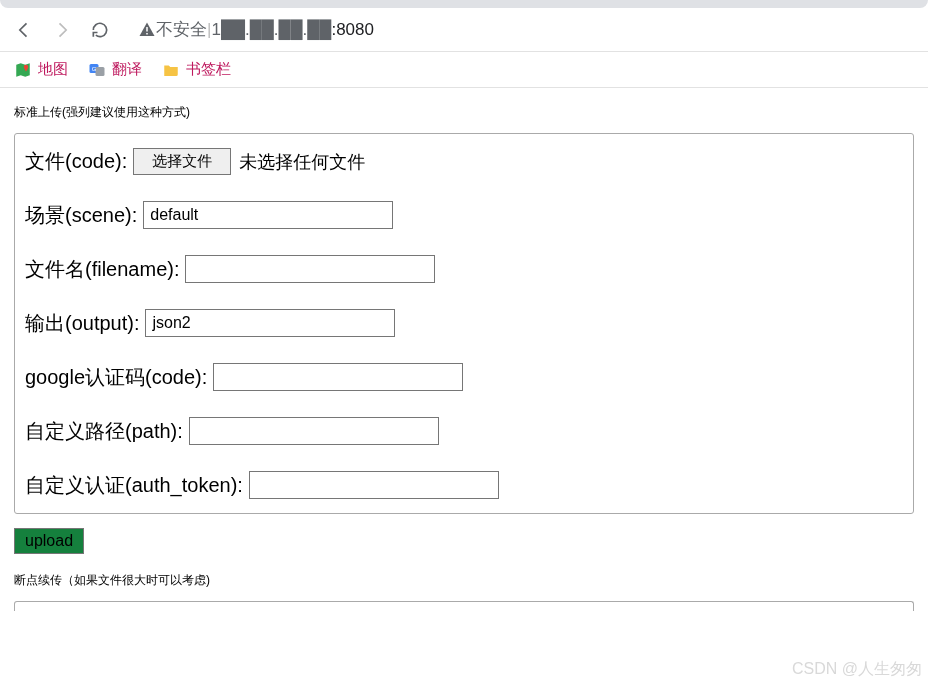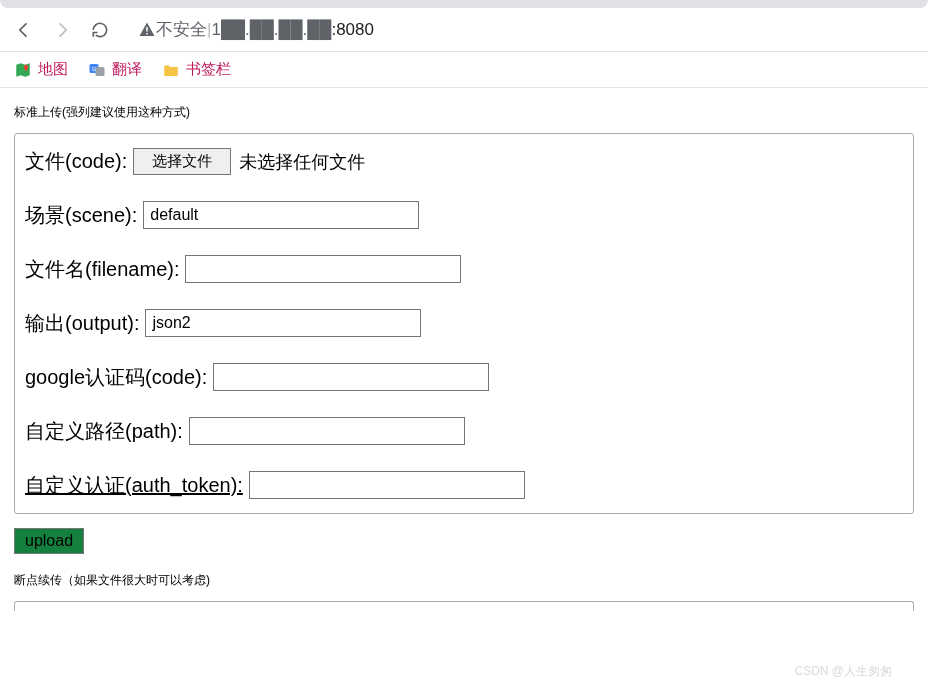--- a/index.html
+++ b/index.html
@@ -60,61 +60,61 @@
     .bm-icon { width: 18px; height: 18px; display:flex; align-items:center; justify-content:center; }
     .content { padding: 16px 14px; }
     .section-title { font-size: 12px; margin-bottom: 12px; }
     .form-group {
       border: 1px solid #aaa;
       border-radius: 3px;
       padding: 14px 10px 14px 10px;
       margin-bottom: 14px;
     }
     .row { display: flex; align-items: center; margin-bottom: 26px; font-size: 20px; }
-    .row:last-child { margin-bottom: 0; text-decoration: underline; }
+    .row:last-child { margin-bottom: 0; }
     .row label { margin-right: 6px; white-space: nowrap; }
     .file-btn {
       font-size: 15px;
       padding: 3px 18px;
       border: 1px solid #767676;
       background: #efefef;
       margin-right: 8px;
       cursor: pointer;
     }
     .file-status { font-size: 18px; }
     .txt-input {
       font-size: 16px;
       padding: 3px 6px;
       border: 1px solid #767676;
       height: 28px;
-      width: 276px;
+      width: 250px;
       background: #fff;
     }
     .upload-btn {
       font-size: 16px;
       padding: 3px 10px;
       border: 1px solid #767676;
       background: #15803d;
       cursor: pointer;
     }
     .section2 { margin-top: 18px; }
     .partial-box {
       border: 1px solid #aaa;
       border-top: 1px solid #aaa;
       margin-top: 10px;
       height: 10px;
       border-bottom: none;
       border-radius: 3px 3px 0 0;
     }
     .watermark {
       position: absolute;
-      right: 36px;
+      right: 6px;
       bottom: 10px;
       color: #d9d9d9;
-      font-size: 12px;
+      font-size: 16px;
       font-family: Arial, sans-serif;
       pointer-events: none;
     }
   </style>
 </head>
 <body>
 
 <div class="tab-strip"></div>
 
 <div class="toolbar">

